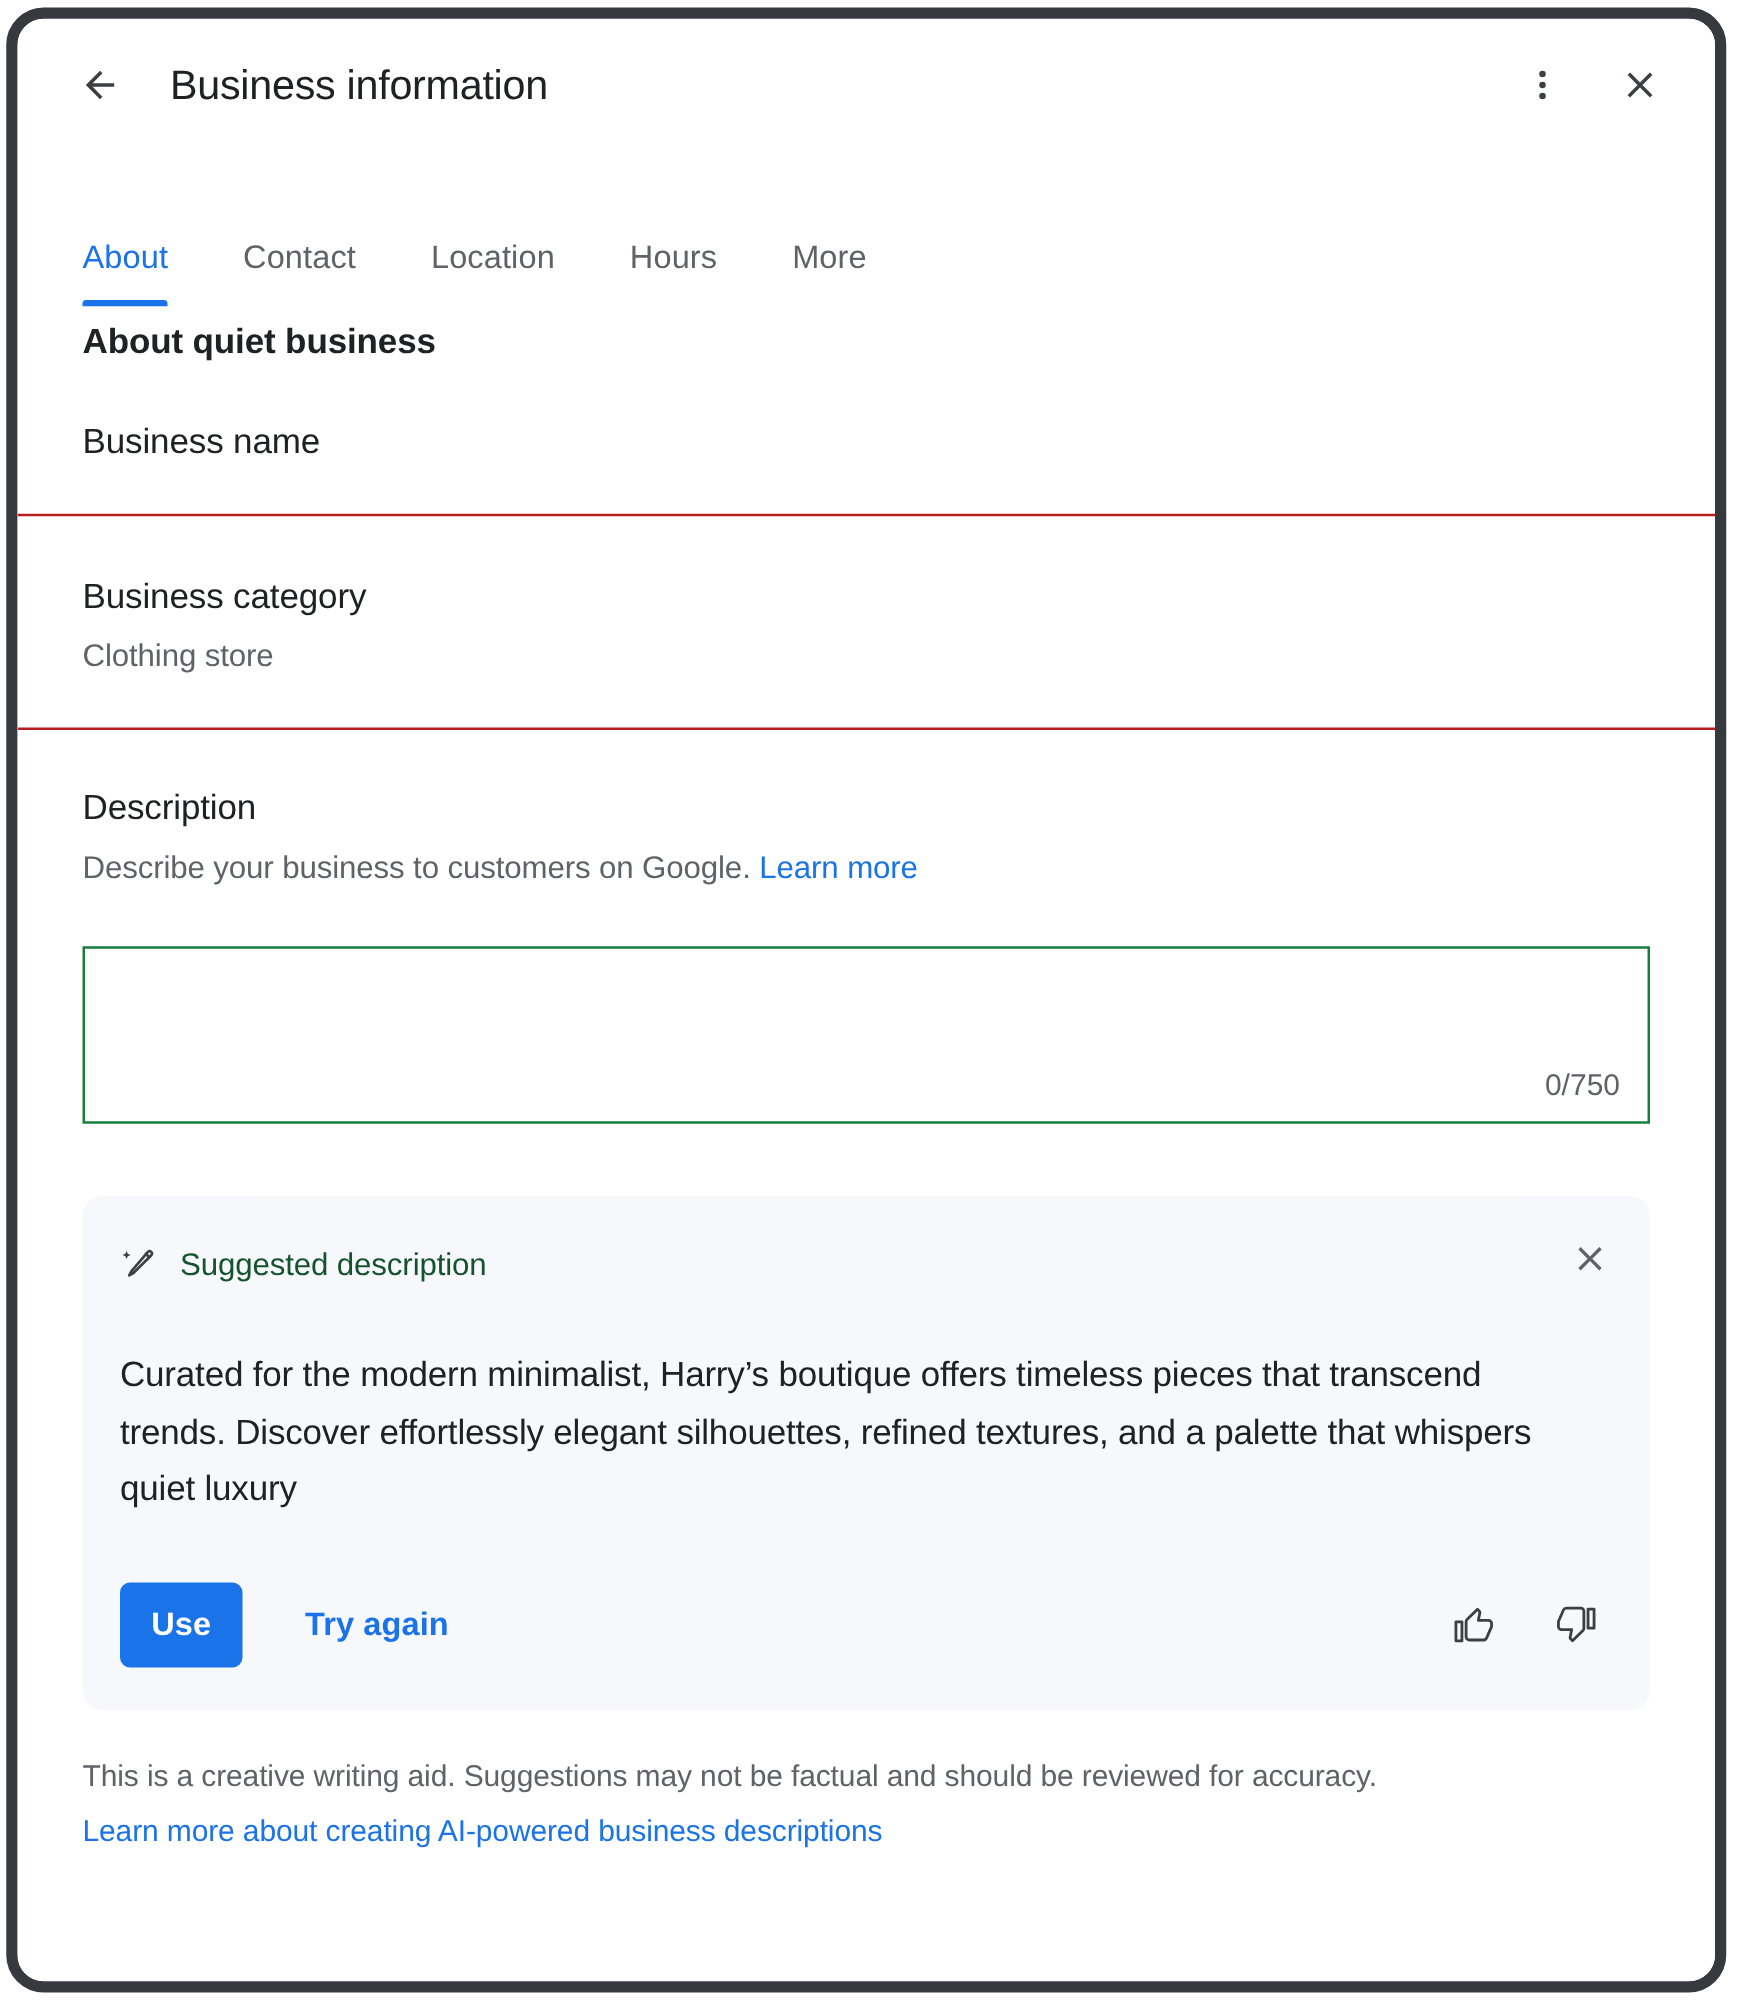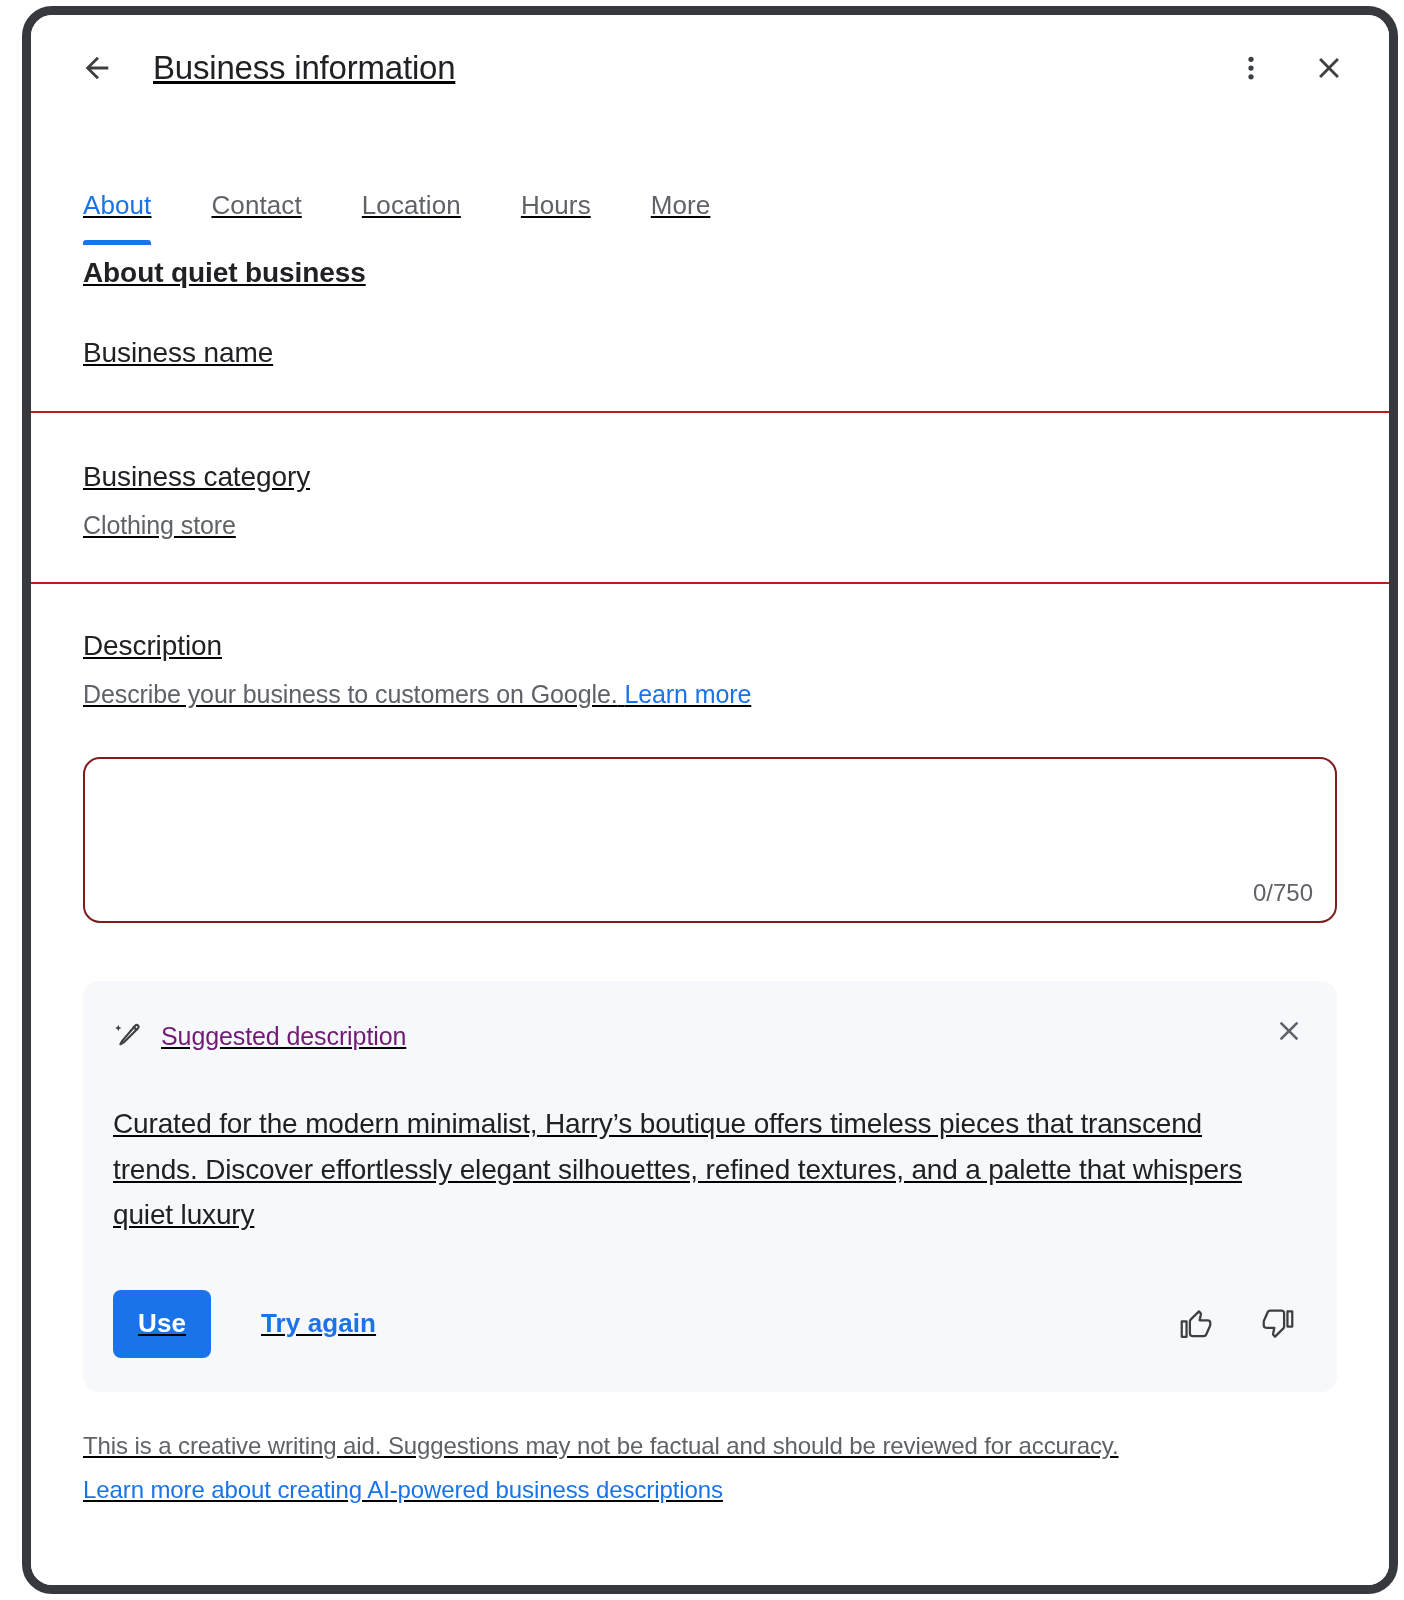--- a/index.html
+++ b/index.html
@@ -8,29 +8,28 @@
     width: 1404px;
     height: 1600px;
     background: #ffffff;
     font-family: "Liberation Sans", sans-serif;
     -webkit-font-smoothing: antialiased;
   }
 
   
   .frame {
     position: absolute;
-    left: 22px;
+    left: 5px;
     top: 6px;
     width: 1376px;
     height: 1588px;
     border: 9px solid #36393d;
     border-radius: 30px;
     background: #ffffff;
     overflow: hidden;
-    text-decoration: underline;
   }
 
   .surface {
     position: relative;
     width: 100%;
     height: 100%;
     background: #ffffff;
     overflow: hidden;
   }
 
@@ -132,23 +131,23 @@
     font-size: 25px;
     color: #5f6368;
     margin-top: 18px;
     letter-spacing: -0.1px;
   }
   .link { color: #1a73e8; cursor: pointer; text-decoration: none; }
 
   .textarea-wrap {
     position: relative;
     margin-top: 48px;
-    height: 166px;
-    border: 2px solid #7f1d1d;
-    border-radius: 17px;
+    height: 142px;
+    border: 2px solid #15803d;
+    border-radius: 0;
     background: #ffffff;
   }
   .textarea-input {
     width: 100%;
     height: 100%;
     border: 0;
     outline: none;
     resize: none;
     background: transparent;
     font-family: "Liberation Sans", sans-serif;
@@ -172,21 +171,21 @@
     border-radius: 16px;
     padding: 32px 30px 34px 30px;
   }
   .suggest-head {
     display: flex;
     align-items: center;
     height: 46px;
   }
   .suggest-head-title {
     font-size: 25px;
-    color: #701a75;
+    color: #14532d;
     margin-left: 18px;
     letter-spacing: -0.1px;
   }
   .suggest-close {
     position: absolute;
     right: 24px;
     top: 26px;
     width: 48px;
     height: 48px;
     display: flex;

